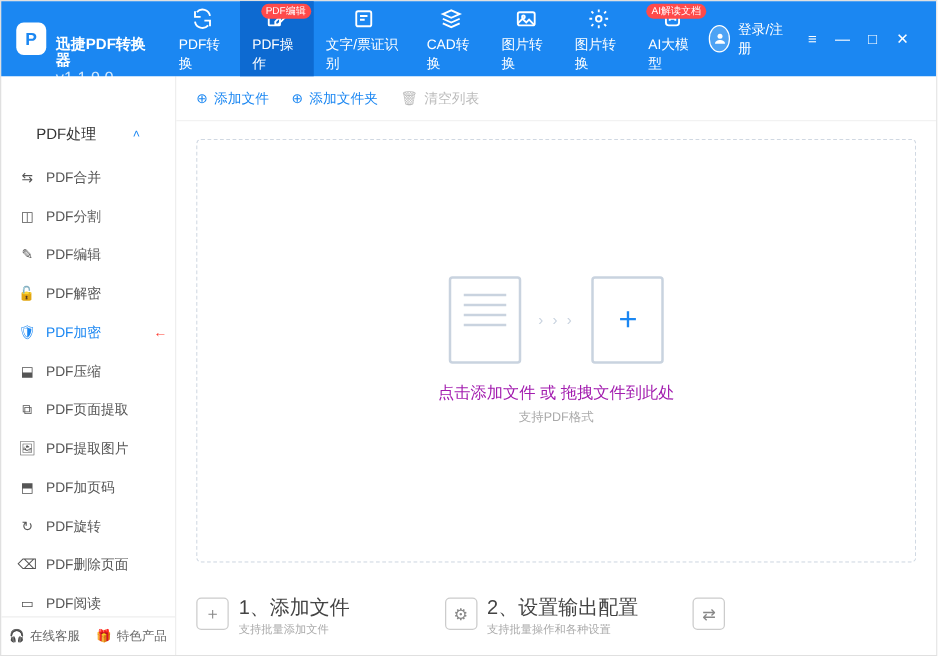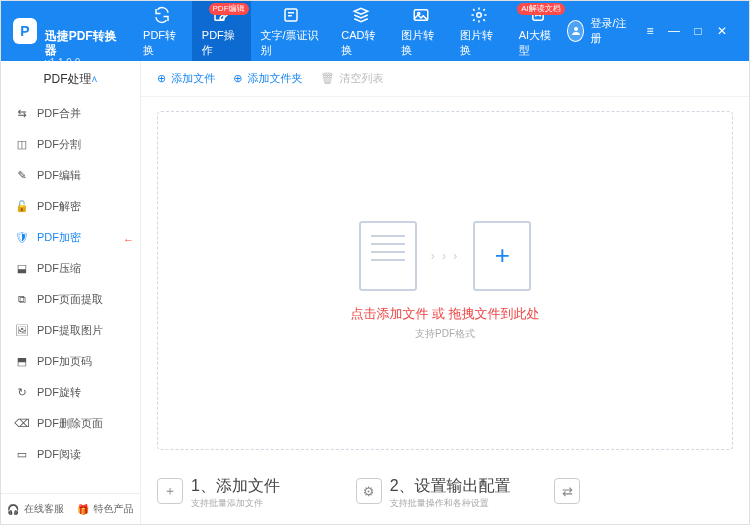--- a/index.html
+++ b/index.html
@@ -3,53 +3,53 @@
 <meta charset="utf-8">
 <style>
 * { margin: 0; padding: 0; box-sizing: border-box; font-family: "Microsoft YaHei", sans-serif; }
 body { width: 750px; height: 525px; overflow: hidden; background: #fff; }
 .app { width: 750px; height: 525px; display: flex; flex-direction: column; border: 1px solid #e0e0e0; }
 .header { height: 60px; background: #1b87f2; display: flex; align-items: center; color: #fff; position: relative; }
 .logo-block { display: flex; align-items: center; padding: 0 12px; gap: 8px; }
 .logo-icon { width: 26px; height: 26px; background: #fff; border-radius: 6px; display: flex; align-items: center; justify-content: center; color: #1b87f2; font-weight: bold; font-size: 14px; }
 .logo-text { display: flex; flex-direction: column; line-height: 1.1; margin-top: 36px; }
 .logo-title { font-size: 12px; font-weight: bold; }
-.logo-version { font-size: 10px; opacity: 0.8; }
+.logo-version { font-size: 13px; opacity: 0.8; }
 .tabs { display: flex; height: 100%; }
 .tab { display: flex; flex-direction: column; align-items: center; justify-content: center; padding: 0 10px; font-size: 11px; gap: 3px; cursor: pointer; position: relative; min-width: 52px; }
 .tab.active { background: #0d6ad1; }
 .tab-icon { width: 20px; height: 20px; display: flex; align-items: center; justify-content: center; }
 .tab-badge { position: absolute; top: 2px; right: 2px; background: #ff4a4a; color: #fff; font-size: 8px; padding: 1px 4px; border-radius: 6px; line-height: 1.2; white-space: nowrap; }
 .header-right { margin-left: auto; display: flex; align-items: center; gap: 8px; padding-right: 20px; }
 .login-btn { display: flex; align-items: center; gap: 6px; font-size: 11px; cursor: pointer; }
 .avatar { width: 22px; height: 22px; border-radius: 50%; background: #4da3f5; border: 1px solid #fff; display: flex; align-items: center; justify-content: center; }
 .win-controls { display: flex; gap: 10px; margin-left: 8px; }
 .win-btn { width: 14px; height: 14px; display: flex; align-items: center; justify-content: center; cursor: pointer; font-size: 12px; }
 .body { flex: 1; display: flex; overflow: hidden; }
 .sidebar { width: 140px; border-right: 1px solid #eee; display: flex; flex-direction: column; }
-.sidebar-header { display: flex; align-items: center; justify-content: center; padding: 10px 4px; font-size: 12px; color: #333; cursor: pointer; }
+.sidebar-header { display: flex; align-items: center; justify-content: space-between; padding: 10px 28px; font-size: 12px; color: #333; cursor: pointer; margin-top: 28px; }
 .sidebar-header .chev { color: #1b87f2; font-size: 10px; }
 .sidebar-items { flex: 1; overflow: auto; }
 .sidebar-item { display: flex; align-items: center; gap: 8px; padding: 8px 14px; font-size: 11px; color: #555; cursor: pointer; position: relative; }
 .sidebar-item.active { color: #1b87f2; }
 .sidebar-item .sicon { width: 14px; height: 14px; display: flex; align-items: center; justify-content: center; }
 .red-arrow { position: absolute; right: 6px; color: #ff3b30; font-size: 11px; }
 .sidebar-footer { display: flex; border-top: 1px solid #eee; }
 .sidebar-footer .fbtn { flex: 1; display: flex; align-items: center; justify-content: center; gap: 4px; font-size: 10px; color: #666; padding: 8px 0; cursor: pointer; }
 .main { flex: 1; display: flex; flex-direction: column; }
 .toolbar { display: flex; align-items: center; gap: 18px; padding: 10px 16px; border-bottom: 1px solid #f2f2f2; font-size: 11px; }
 .tool-btn { display: flex; align-items: center; gap: 5px; cursor: pointer; color: #1b87f2; }
 .tool-btn.disabled { color: #bbb; cursor: default; }
 .dropzone { flex: 1; margin: 14px 16px; border: 1px dashed #d0d8e2; border-radius: 4px; display: flex; flex-direction: column; align-items: center; justify-content: center; color: #888; cursor: pointer; }
 .drop-graphic { display: flex; align-items: center; gap: 14px; margin-bottom: 14px; }
 .doc-shape { width: 58px; height: 70px; border: 2px solid #c9d3df; border-radius: 3px; position: relative; }
 .doc-shape::before { content: ""; position: absolute; top: 12px; left: 10px; right: 10px; height: 2px; background: #c9d3df; box-shadow: 0 8px 0 #c9d3df, 0 16px 0 #c9d3df, 0 24px 0 #c9d3df; }
 .dots { color: #c9d3df; letter-spacing: 2px; font-size: 12px; }
 .plus-shape { width: 58px; height: 70px; border: 2px solid #c9d3df; border-radius: 3px; display: flex; align-items: center; justify-content: center; color: #1b87f2; font-size: 26px; }
-.drop-title { font-size: 13px; color: #ef4444; margin-bottom: 4px; }
+.drop-title { font-size: 13px; color: #a21caf; margin-bottom: 4px; }
 .drop-sub { font-size: 10px; color: #aaa; }
 .steps { display: flex; padding: 12px 16px 14px; gap: 20px; }
 .step { flex: 1; display: flex; gap: 8px; align-items: flex-start; }
 .step-icon { width: 26px; height: 26px; border: 1.5px solid #ccc; border-radius: 4px; display: flex; align-items: center; justify-content: center; color: #888; font-size: 13px; margin-top: 2px; }
 .step-text { display: flex; flex-direction: column; }
 .step-title { font-size: 16px; color: #444; }
 .step-sub { font-size: 9px; color: #aaa; }
 svg { display: block; }
 </style>
 </head>

